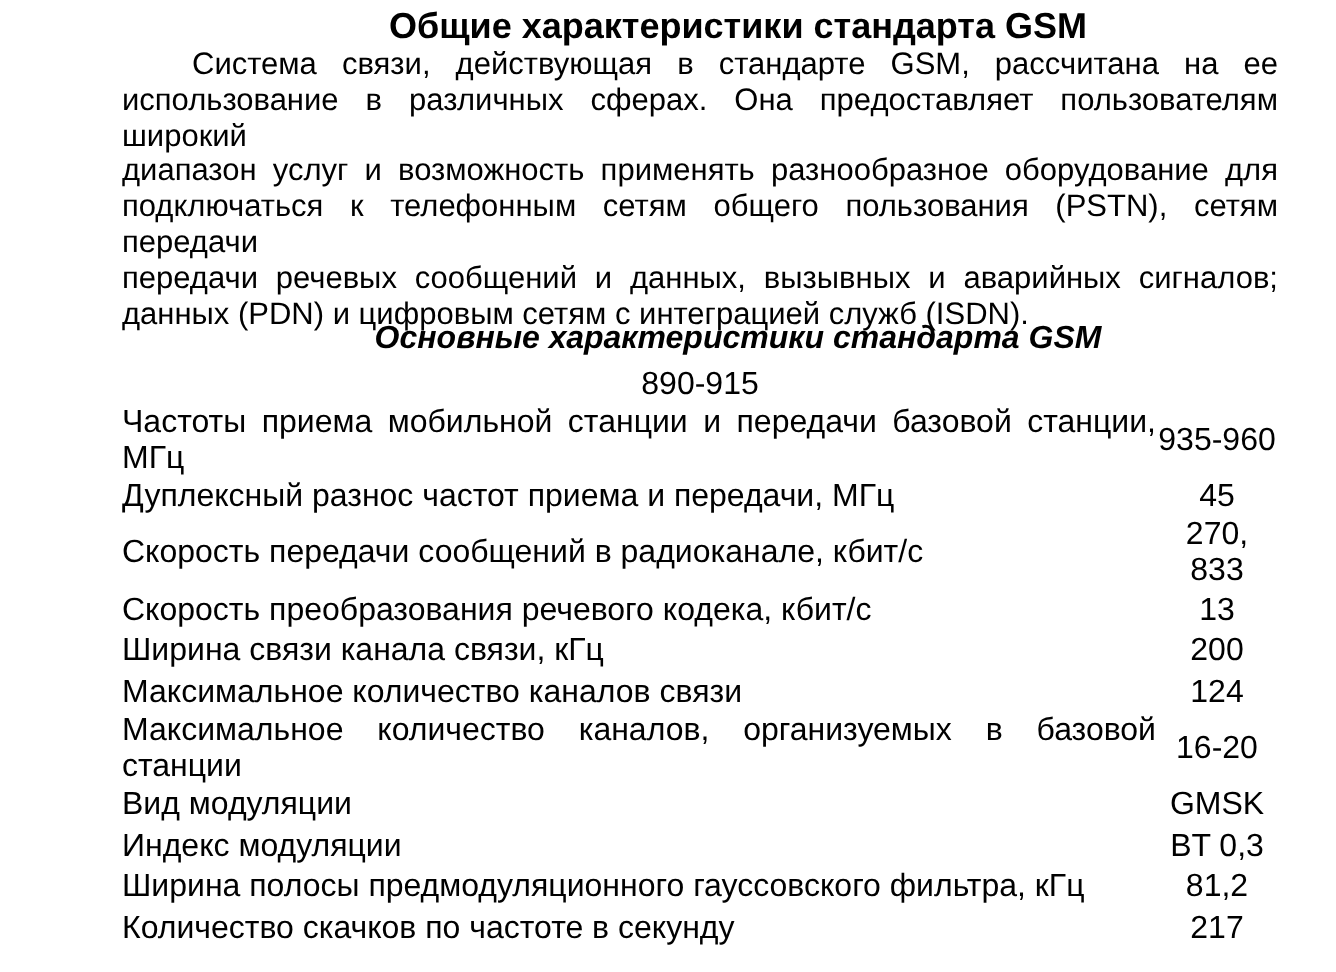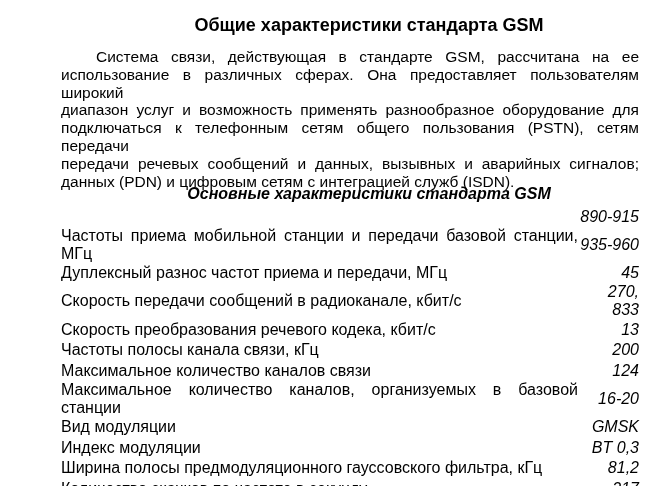--- a/index.html
+++ b/index.html
@@ -13,21 +13,21 @@
     height: 486px;
     box-sizing: border-box;
     padding: 2px 29px 0 61px;
     background: #ffffff;
     color: #000000;
     font-family: "Liberation Sans", "DejaVu Sans", sans-serif;
     font-size: 16px;
     overflow: hidden;
   }
   .doc-title {
-    margin: 12px;
+    margin: 0;
     padding-left: 38px;
     font-size: 18px;
     font-weight: bold;
     line-height: 22px;
     text-align: center;
     white-space: nowrap;
   }
   .intro {
     margin: 0;
   }
@@ -64,22 +64,21 @@
   }
   .char-label {
     flex: 0 0 517px;
     width: 517px;
     line-height: 18px;
     text-align: justify;
   }
   .char-value {
     flex: 1 1 auto;
     line-height: 18px;
-    text-align: right;
-    font-style: italic;
+    text-align: center;
   }
 </style>
 </head>
 <body>
 
 <div class="page">
   <h1 class="doc-title">Общие характеристики стандарта GSM</h1>
 
   <div class="intro">
       <div class="intro-line first">Система связи, действующая в стандарте GSM, рассчитана на ее</div>
@@ -106,21 +105,21 @@
       </div>
       <div class="char-row">
         <div class="char-label">Скорость передачи сообщений в радиоканале, кбит/с</div>
         <div class="char-value">270, 833</div>
       </div>
       <div class="char-row">
         <div class="char-label">Скорость преобразования речевого кодека, кбит/с</div>
         <div class="char-value">13</div>
       </div>
       <div class="char-row">
-        <div class="char-label">Частоты полосы канала связи, кГц</div>
+        <div class="char-label">Ширина связи канала связи, кГц</div>
         <div class="char-value">200</div>
       </div>
       <div class="char-row">
         <div class="char-label">Максимальное количество каналов связи</div>
         <div class="char-value">124</div>
       </div>
       <div class="char-row">
         <div class="char-label">Максимальное количество каналов, организуемых в базовой станции</div>
         <div class="char-value">16-20</div>
       </div>

